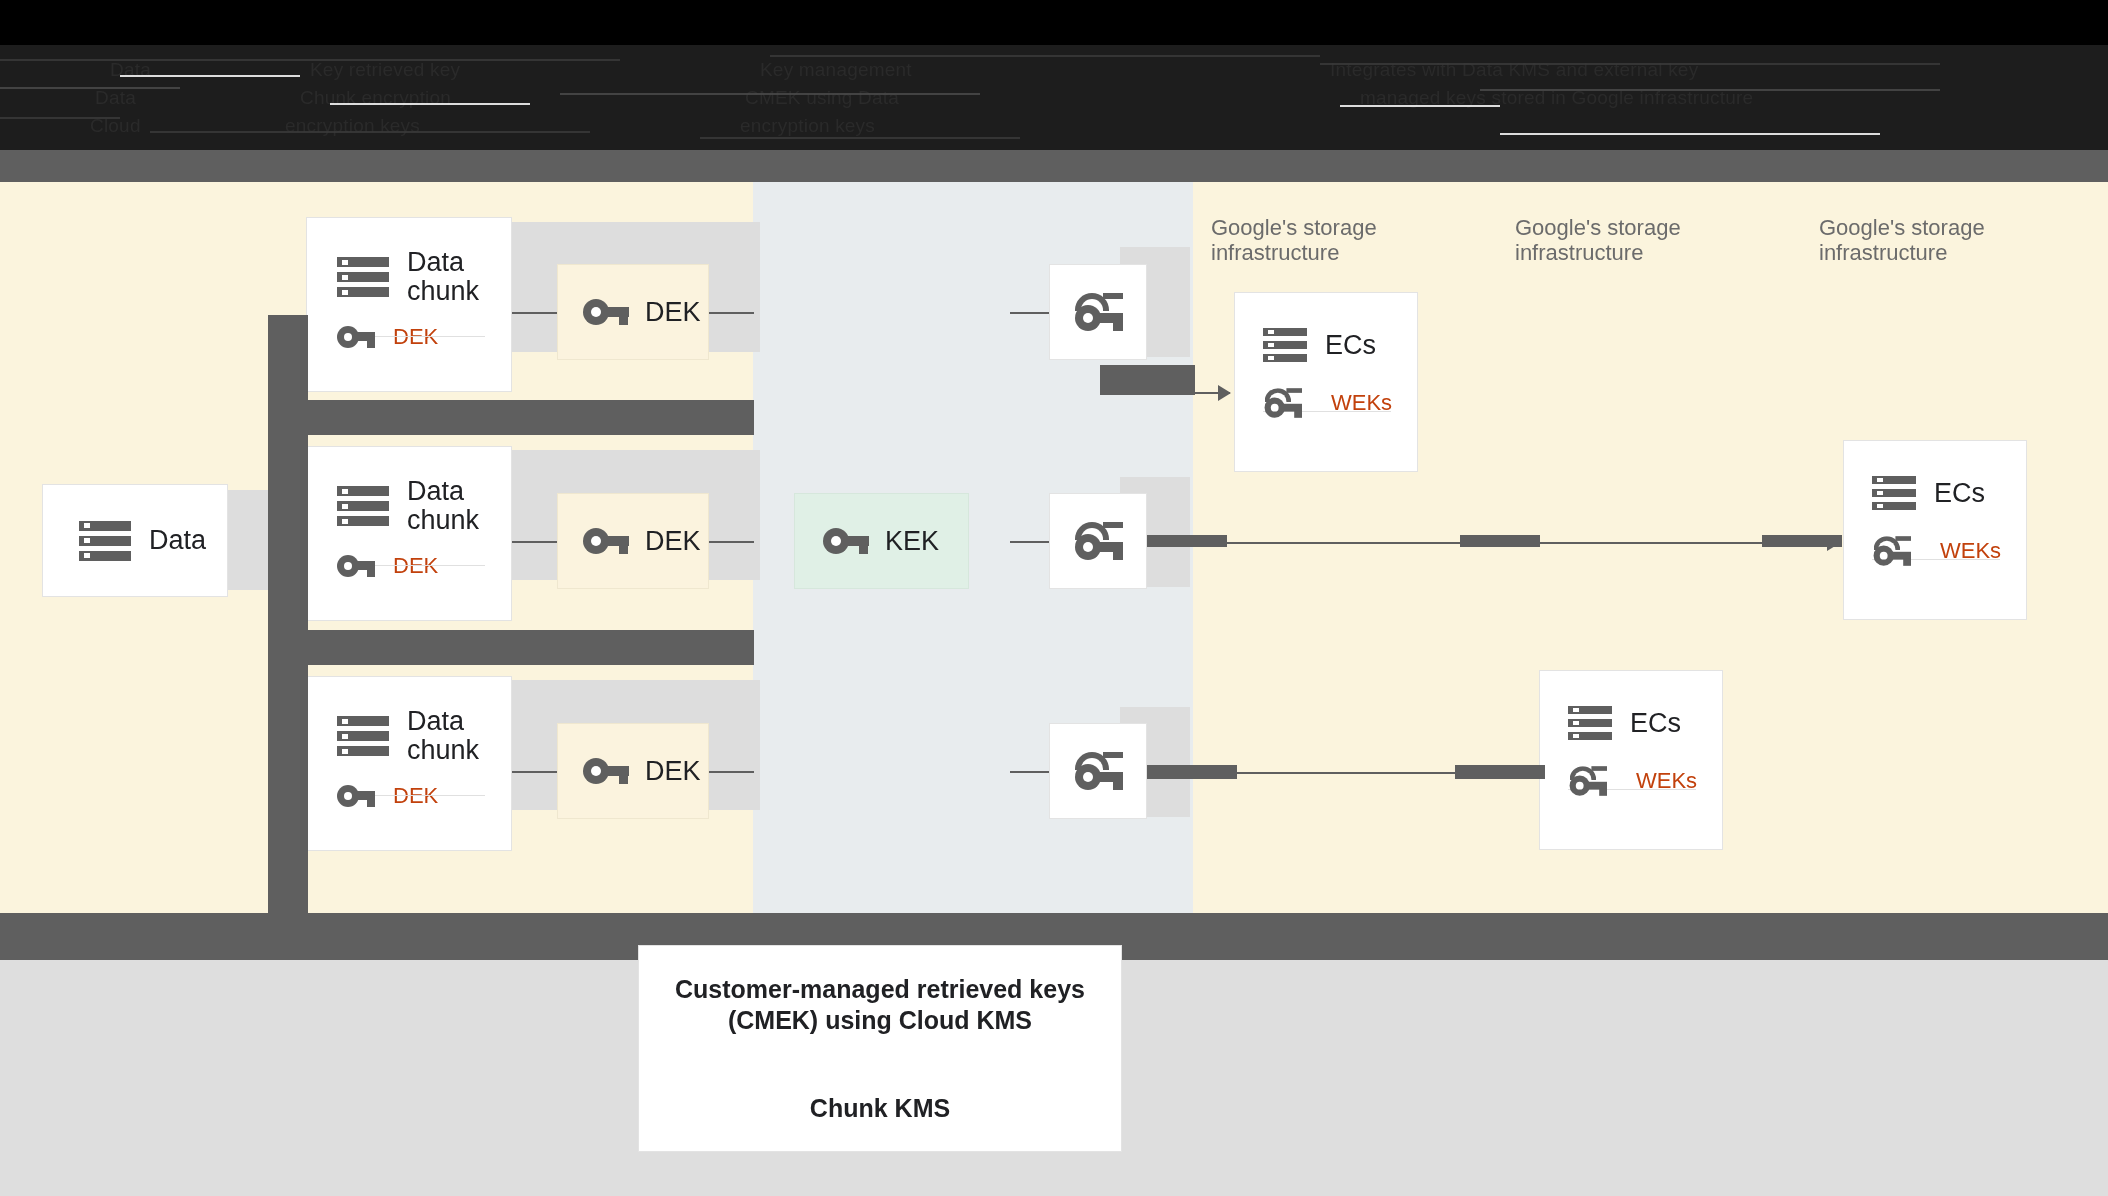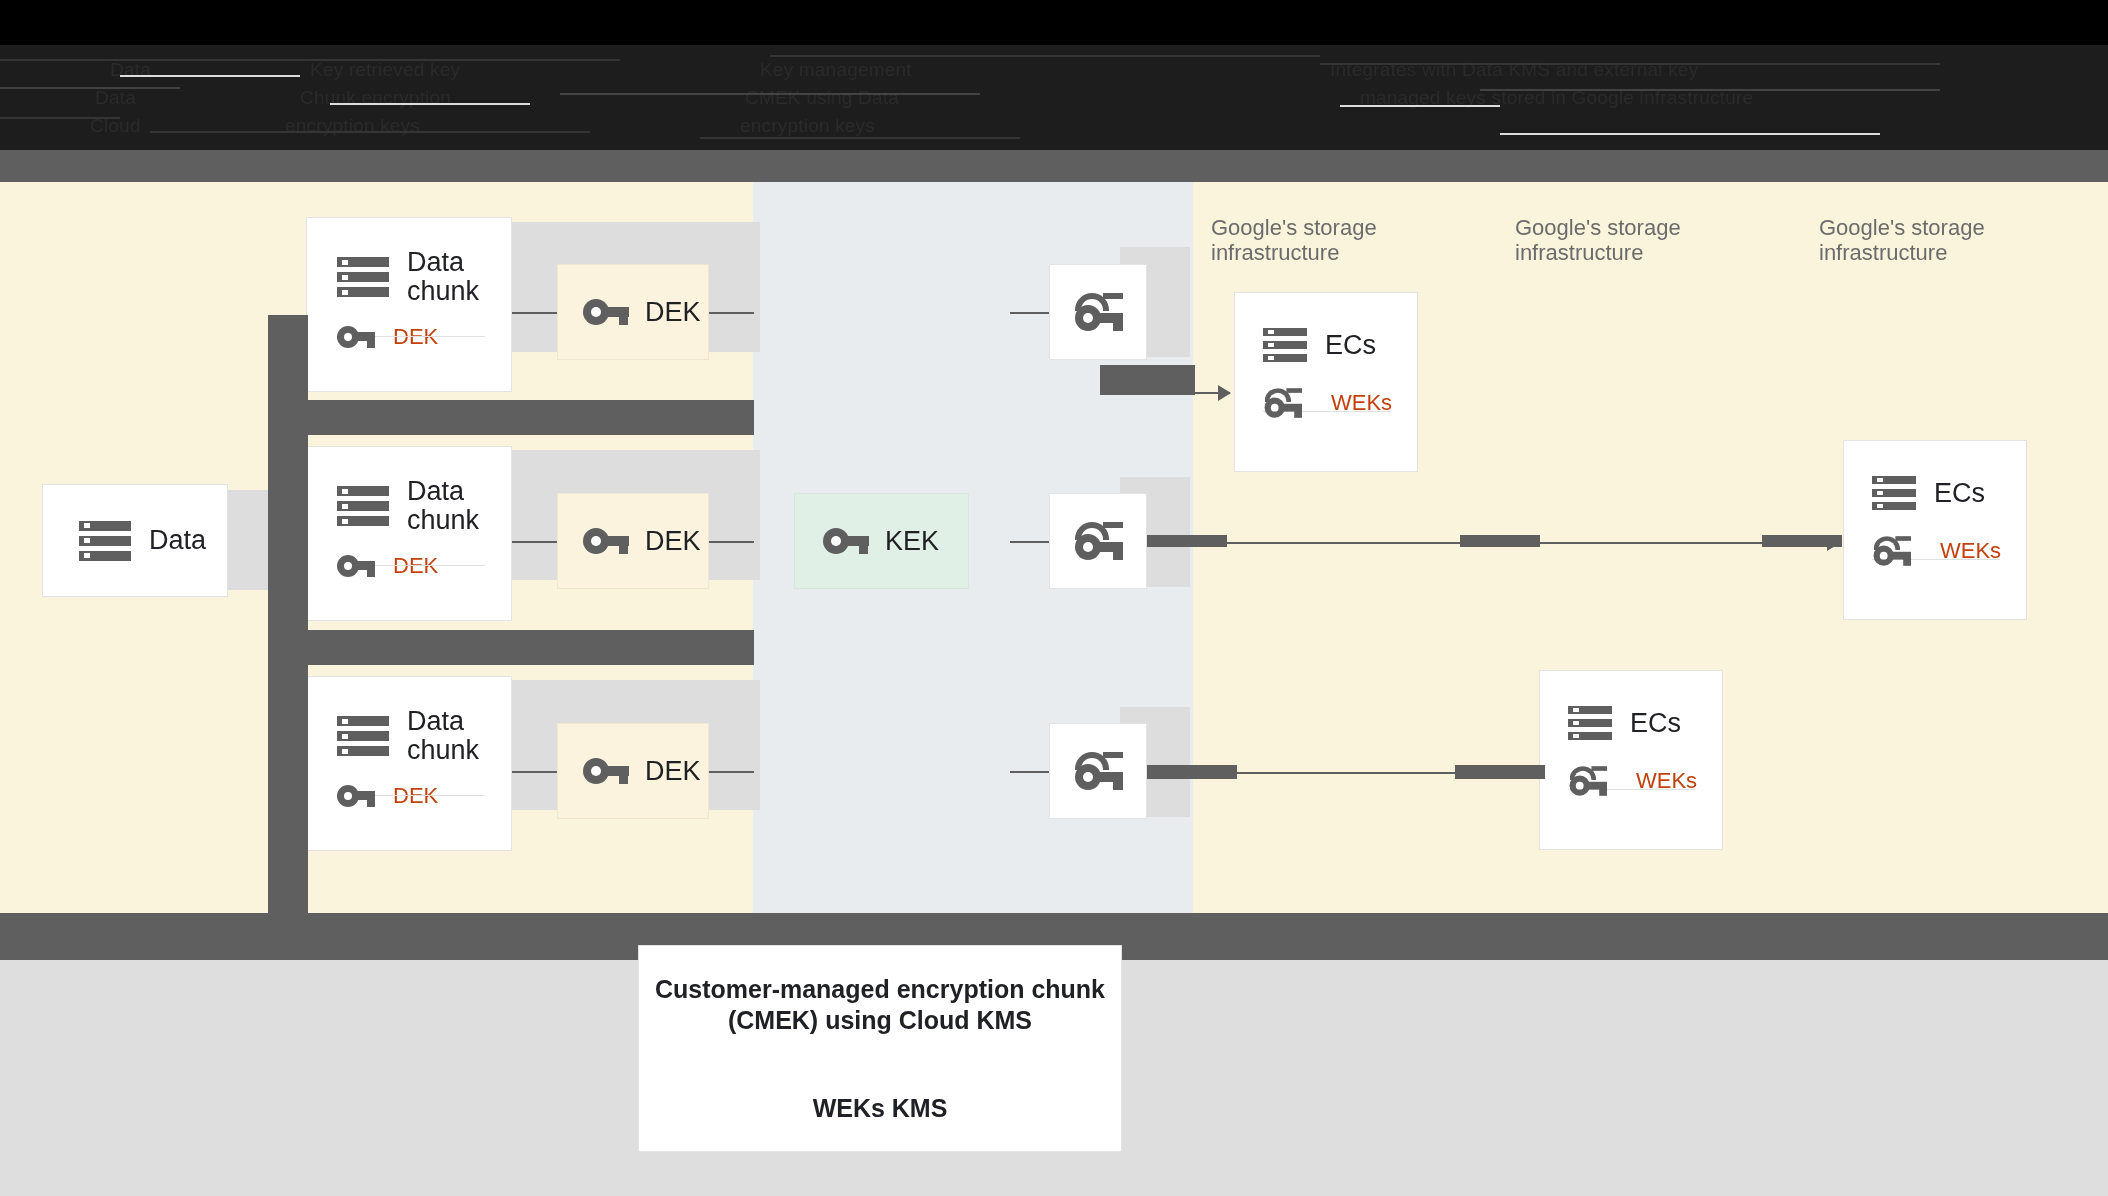--- a/index.html
+++ b/index.html
@@ -421,22 +421,22 @@
     <div class="redact" style="left:1762px;top:353px;width:80px;height:12px;"></div>
     <div class="redact" style="left:1147px;top:583px;width:90px;height:14px;"></div>
     <div class="redact" style="left:1455px;top:583px;width:90px;height:14px;"></div>
   </div>
 
   <div class="greybar-bottom"></div>
   <div class="lowerpane"></div>
 
   <div class="caption">
     <div class="cap-strong">
-      <span>Customer-managed encryption chunk</span><br>
+      <span>Customer-managed retrieved keys</span><br>
       <span>(CMEK) using Cloud KMS</span>
     </div>
     <div class="cap-reg">
       <br>
-      <b>WEKs KMS</b>
+      <b>Chunk KMS</b>
     </div>
   </div>
 
 </div>
 
 </body></html>

